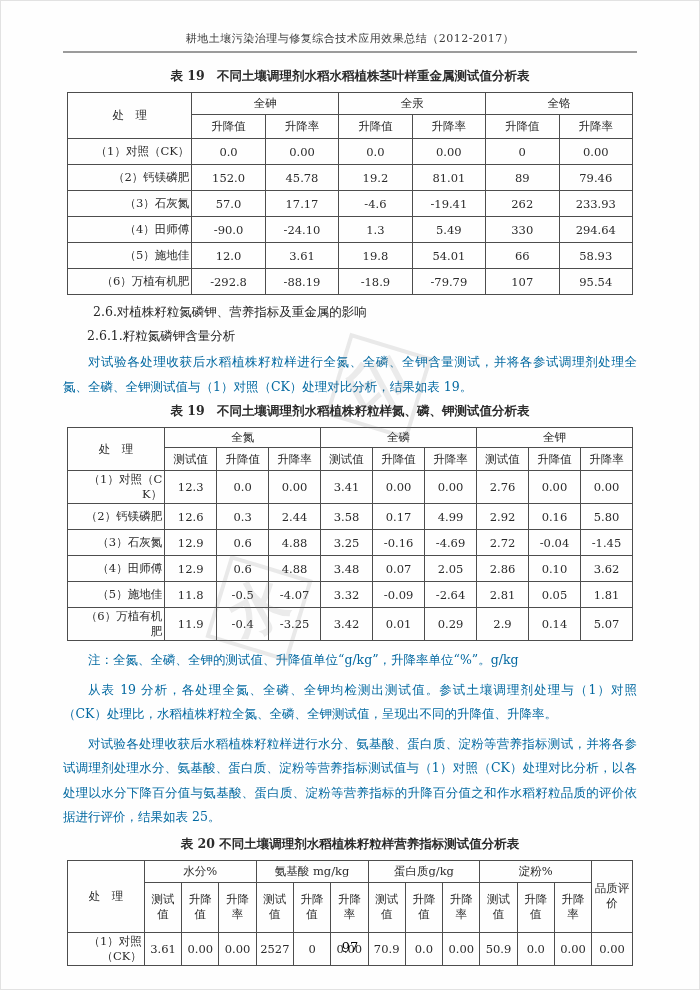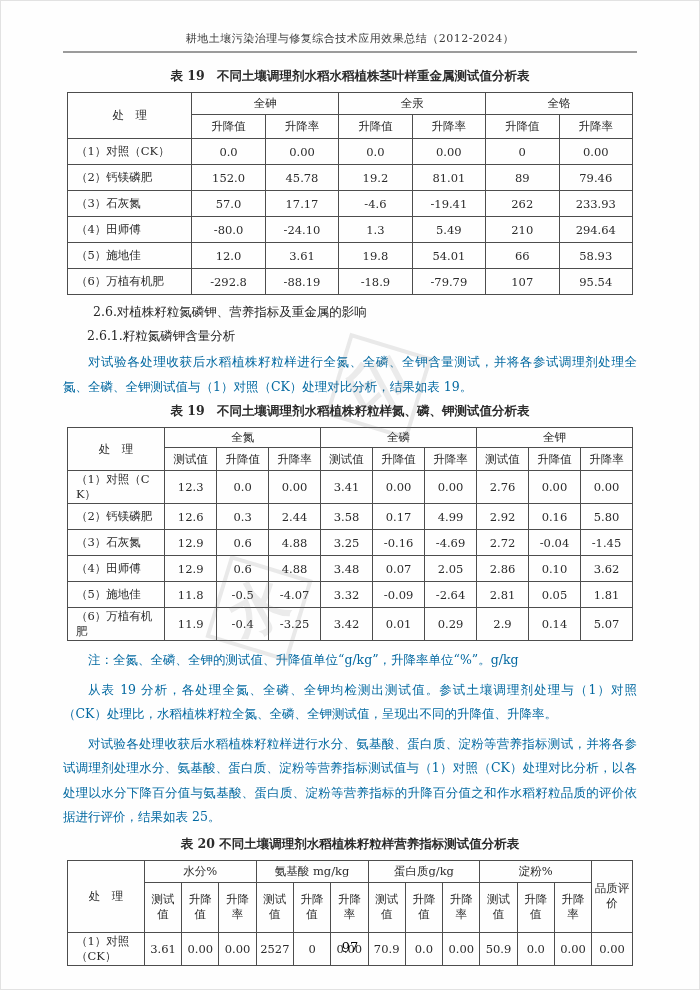--- a/index.html
+++ b/index.html
@@ -30,21 +30,21 @@
     width:566px; margin:7px auto 0 auto;
     border-collapse:collapse; table-layout:fixed;
     font-size:11.5px; color:#2b2b2b;
   }
   table.tbl td {
     border:1px solid #4d4d4d;
     text-align:center; vertical-align:middle;
     padding:1px 2px;
     word-break:break-all;
   }
-  table.tbl td.name { text-align:left; padding-left:8px; }
+  table.tbl td.name { text-align:right; padding-left:8px; }
   .t18 thead tr:first-child td { height:22px; }
   .t18 thead tr:last-child td { height:24px; }
   .t18 tbody td { height:26px; }
   .t19 thead tr:first-child td { height:20px; }
   .t19 thead tr:last-child td { height:23px; }
   .t19 tbody td { height:26px; }
   .t20 { font-size:10.5px; }
   .t20 thead tr:first-child td { height:22px; }
   .t20 thead tr:last-child td { height:50px; line-height:15px; }
   .t20 tbody td { height:27px; }
@@ -91,21 +91,21 @@
   <div class="watermark">
     <div class="wm-diamond wm-d1">
       <span>印</span>
     </div>
     <div class="wm-diamond wm-d2">
       <span>水</span>
     </div>
   </div>
 
   <div class="content">
-    <div class="running-head">耕地土壤污染治理与修复综合技术应用效果总结（2012-2024）</div>
+    <div class="running-head">耕地土壤污染治理与修复综合技术应用效果总结（2012-2017）</div>
     <div class="head-rule"></div>
 
     <div class="tbl-title title-18">表 19　不同土壤调理剂水稻水稻植株茎叶样重金属测试值分析表</div>
 
     <table class="tbl t18">
       <colgroup>
         <col style="width:22%">
           <col style="width:13%">
           <col style="width:13%">
           <col style="width:13%">
@@ -152,25 +152,25 @@
           <td class="name">（3）石灰氮</td>
           <td>57.0</td>
           <td>17.17</td>
           <td>-4.6</td>
           <td>-19.41</td>
           <td>262</td>
           <td>233.93</td>
         </tr>
         <tr>
           <td class="name">（4）田师傅</td>
-          <td>-80.0</td>
+          <td>-90.0</td>
           <td>-24.10</td>
           <td>1.3</td>
           <td>5.49</td>
-          <td>210</td>
+          <td>330</td>
           <td>294.64</td>
         </tr>
         <tr>
           <td class="name">（5）施地佳</td>
           <td>12.0</td>
           <td>3.61</td>
           <td>19.8</td>
           <td>54.01</td>
           <td>66</td>
           <td>58.93</td>

